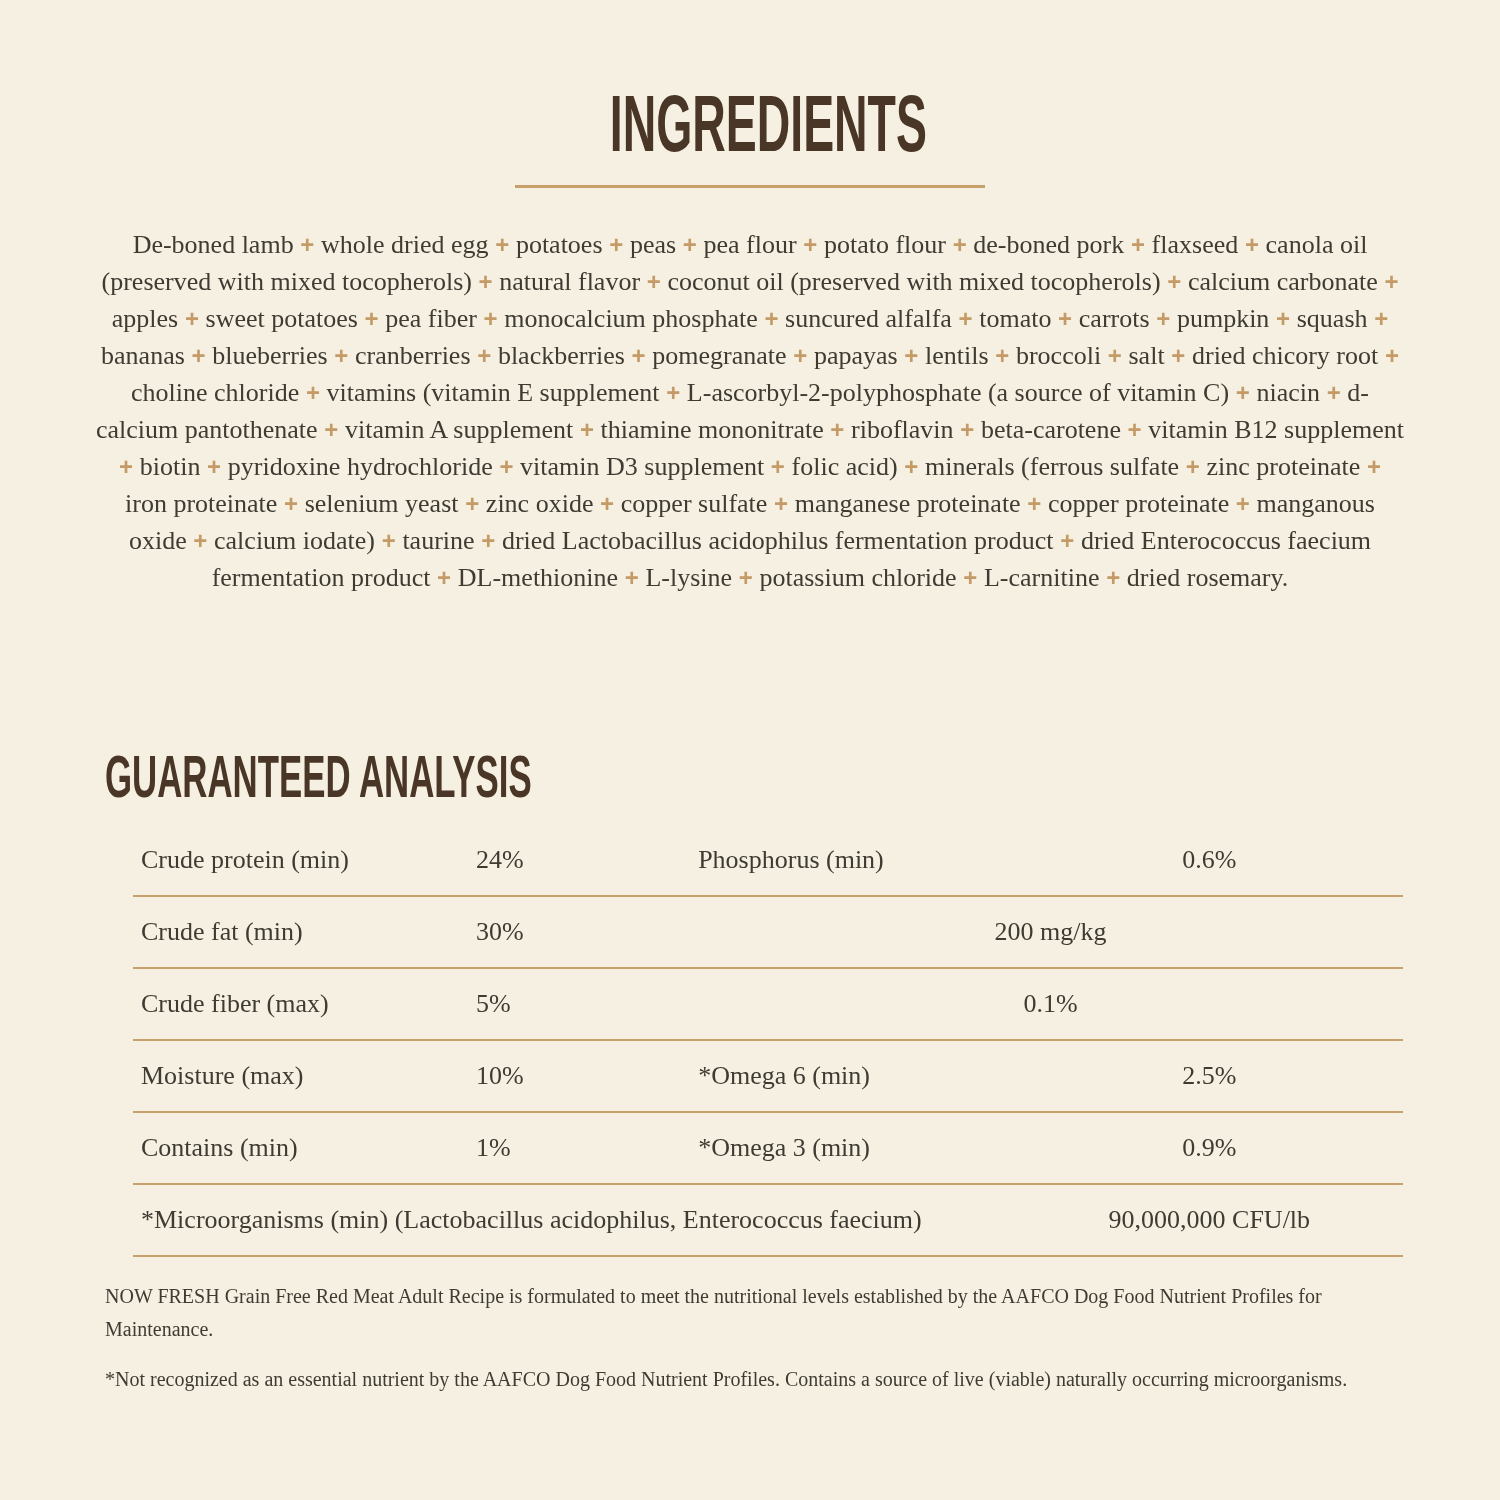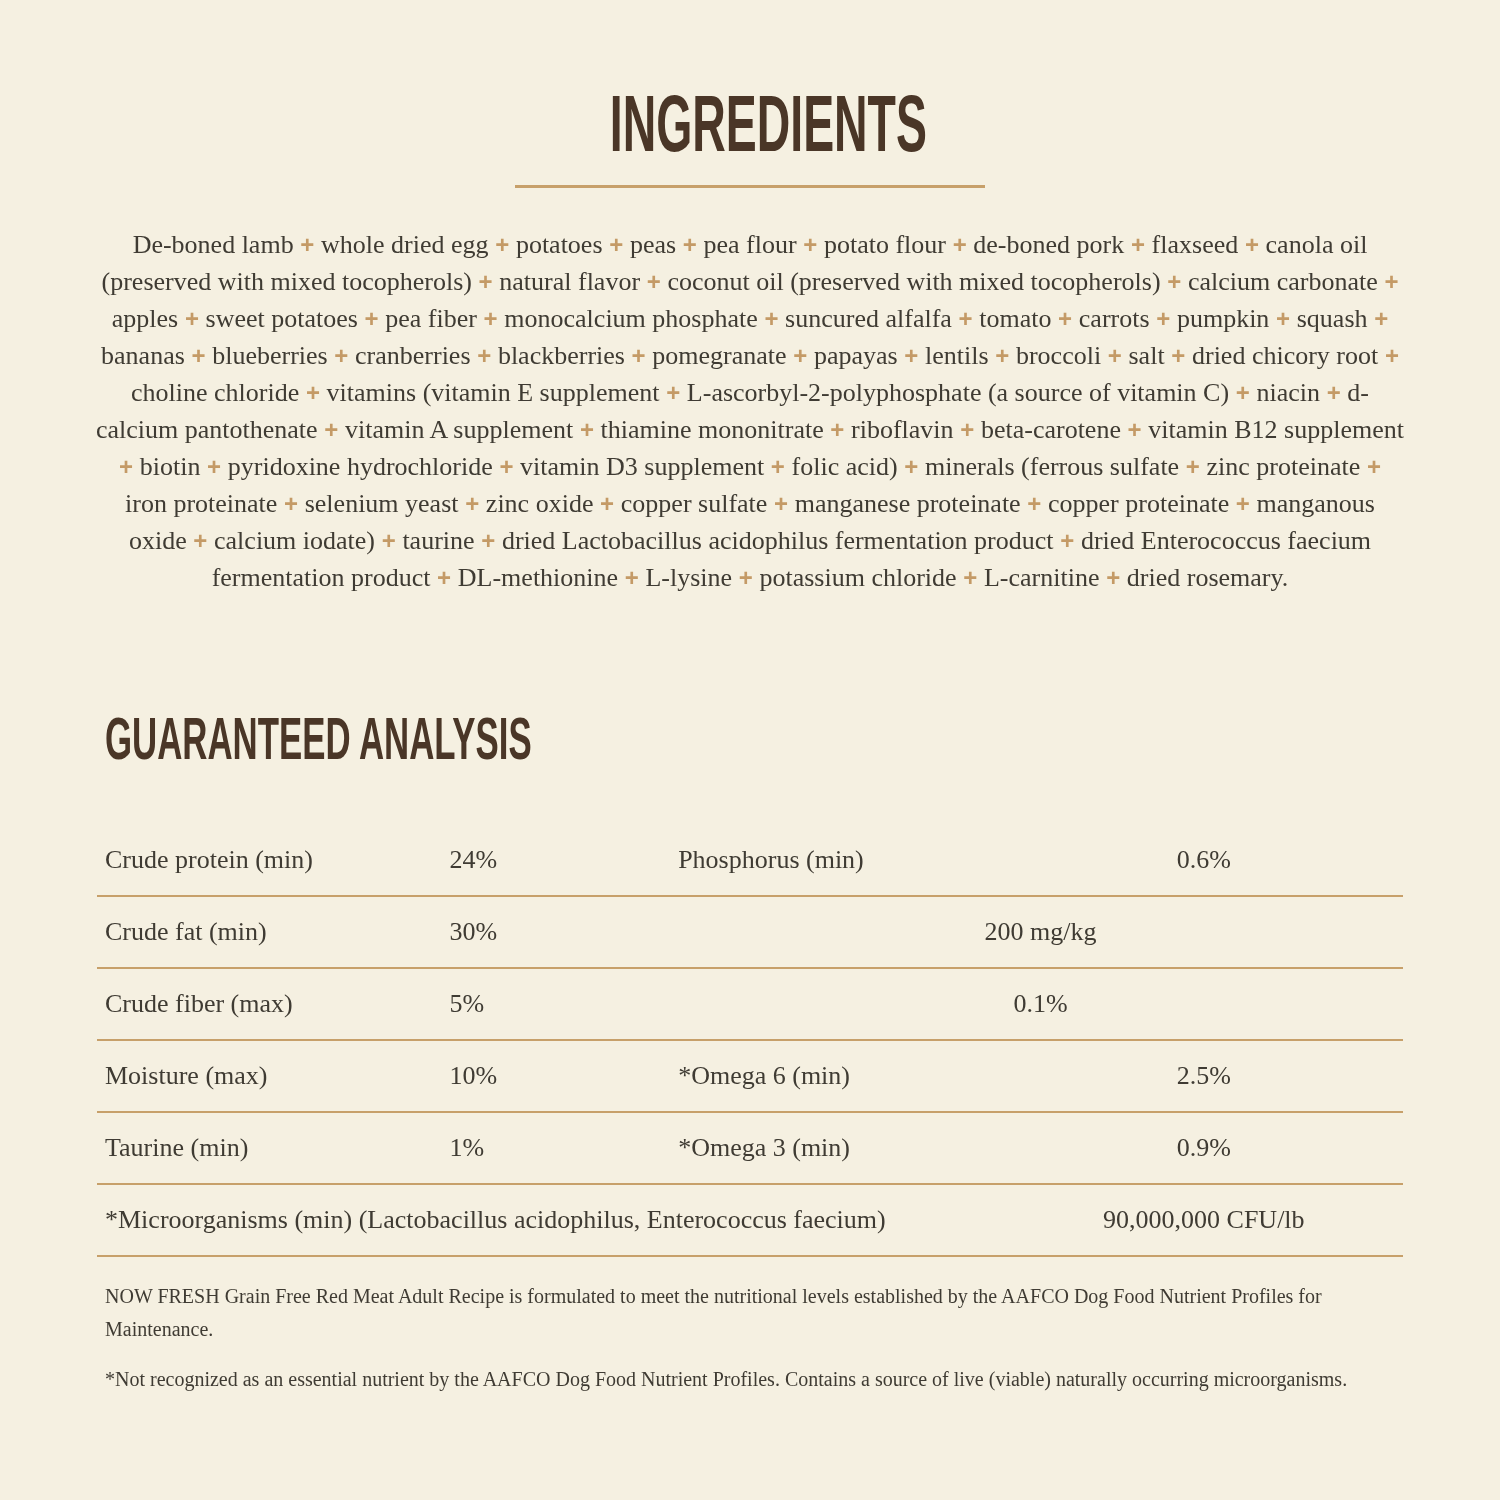--- a/index.html
+++ b/index.html
@@ -26,24 +26,24 @@
   .title-rule { position:absolute; top:185px; left:515px; width:470px; height:3px; background:var(--divider,#c7a06a); }
   .ingredients-para {
     position:absolute; top:226px; left:95px; right:95px;
     text-align:center; font-size:26px; line-height:37px;
   }
   .plus {
     color: var(--accent, #c49a66);
     font-family:"Liberation Sans", sans-serif;
     font-weight:bold; font-size:24px;
   }
-  .ga-title { position:absolute; top:709px; left:105px;text-align:right; }
+  .ga-title { position:absolute; top:747px; left:105px;text-align:right; }
   .ga-title .condensed { font-size:60px; transform-origin:left center; }
   .analysis-table { position:absolute; top:825px; left:97px; right:97px; font-size:26px; }
-  .arow { display:flex; align-items:center; height:70px; border-bottom:2px solid var(--divider,#c7a06a); }
+  .arow { display:flex; align-items:center; height:70px; border-bottom:2px solid var(--divider,#c7a06a);margin-left:36px; }
   .c1 { width:27%; padding-left:8px; box-sizing:border-box; }
   .c2 { width:15%; text-align:left; }
   .c3 { width:2.5%; }
   .c4 { width:25%; }
   .c5 { flex:1; text-align:center; }
   .wide-label { flex:1; padding-left:8px; box-sizing:border-box; }
   .wide-value { width:30.5%; text-align:center; }
   .footnotes { position:absolute; top:1280px; left:105px; right:90px; font-size:20px; line-height:33px; }
   .footnotes p { margin:0 0 17px 0; }
 </style>
@@ -86,21 +86,21 @@
           <span class="c5">0.1%</span>
         </div>
         <div class="arow">
           <span class="c1">Moisture (max)</span>
           <span class="c2">10%</span>
           <span class="c3"></span>
           <span class="c4">*Omega 6 (min)</span>
           <span class="c5">2.5%</span>
         </div>
         <div class="arow">
-          <span class="c1">Taurine (min)</span>
+          <span class="c1">Contains (min)</span>
           <span class="c2">1%</span>
           <span class="c3"></span>
           <span class="c4">*Omega 3 (min)</span>
           <span class="c5">0.9%</span>
         </div>
       </div>
     <div class="arow">
       <span class="wide-label">*Microorganisms (min) (Lactobacillus acidophilus, Enterococcus faecium)</span>
       <span class="wide-value">90,000,000 CFU/lb</span>
     </div>

